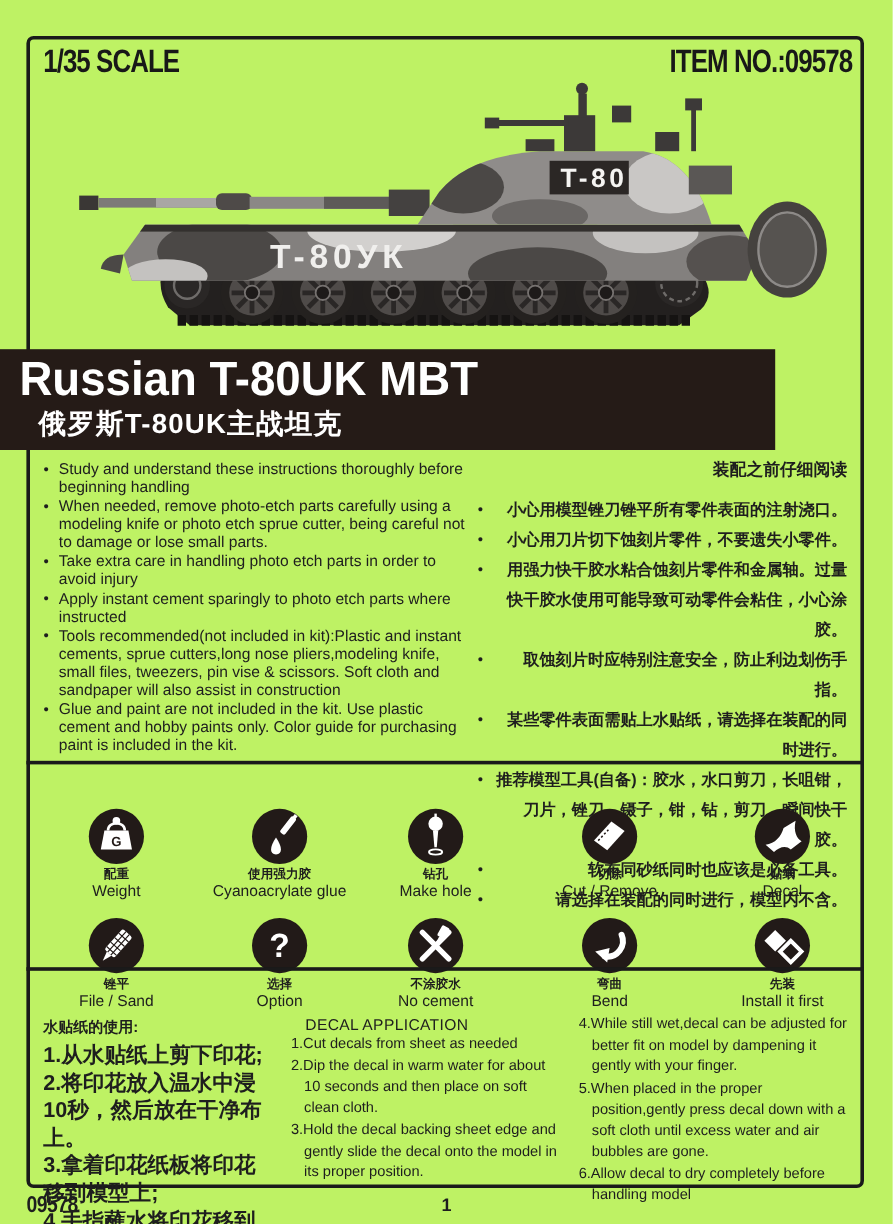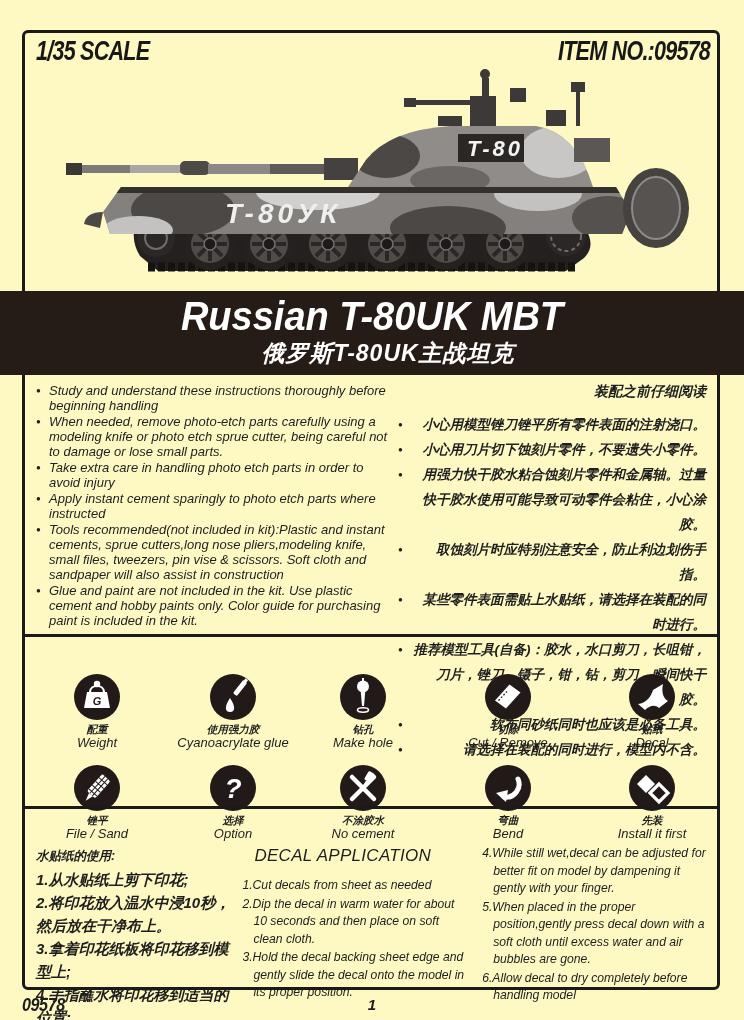--- a/index.html
+++ b/index.html
@@ -1,29 +1,29 @@
 <!DOCTYPE html>
 <html><head>
 <meta charset="utf-8">
 <style>
   html,body{margin:0;padding:0;background:#fff;}
-  .page{position:relative;width:744px;height:1020px;background:#fef9c3;overflow:hidden;
-        font-family:"Liberation Sans",sans-serif;color:#1e1e1e;font-style:italic;}
+  .page{position:relative;width:744px;height:1020px;background:#bef264;overflow:hidden;
+        font-family:"Liberation Sans",sans-serif;color:#1e1e1e;}
   .frame{position:absolute;left:22px;top:30px;width:698px;height:960px;
          border:3px solid #1a1a1a;border-radius:6px;box-sizing:border-box;}
   
   .hdr{position:absolute;left:36px;right:34px;top:36px;display:flex;justify-content:space-between;}
   .hdr-txt{font-weight:bold;font-size:27px;letter-spacing:-1px;color:#181818;display:inline-block;}
   .hdr-left{transform:scaleX(.8);transform-origin:left center;}
   .hdr-right{transform:scaleX(.8);transform-origin:right center;}
   
   .tank-wrap{position:absolute;left:18px;top:60px;width:680px;height:220px;}
   
-  .banner{position:absolute;left:0;top:291px;width:744px;height:84px;background:#251b17;
-          text-align:center;color:#fff;}
+  .banner{position:absolute;left:0;top:291px;width:646px;height:84px;background:#251b17;
+          text-align:left;color:#fff;}
   .banner-title{font-size:40px;font-weight:bold;margin-top:3px;transform:scaleX(.95);letter-spacing:0;}
   .banner-sub{font-size:23px;font-weight:bold;margin-top:-1px;letter-spacing:1px;margin-left:32px;}
   
   .read{position:absolute;left:36px;top:383px;width:670px;display:flex;}
   .read-en{width:362px;}
   .read-zh{width:308px;margin-left:0;text-align:right;}
   .read-h-en{font-size:14px;padding-left:12px;margin-bottom:9px;letter-spacing:.2px;}
   .read-h-zh{font-size:14px;font-weight:600;padding-left:14px;margin-bottom:11px;}
   ul.blist{list-style:none;margin:0;padding:0;}
   ul.blist li{position:relative;padding-left:13px;}
@@ -40,22 +40,22 @@
   .icon-row{display:grid;grid-template-columns:150px 122px 138px 152px 136px;height:82px;}
   .icon-cell{text-align:center;}
   .icon-circle{width:46px;height:46px;border-radius:50%;background:#221a18;margin:2px auto 3px auto;
                display:flex;align-items:center;justify-content:center;}
   .icon-zh{font-size:10.5px;font-weight:600;line-height:12px;}
   .icon-en{font-size:13px;line-height:15px;}
   
   .decal-sec{position:absolute;left:36px;top:845px;width:672px;display:flex;gap:12px;}
   .dz{width:198px;} .dm{width:232px;} .dr{width:230px;}
   .dz-h{font-size:12.5px;font-weight:600;line-height:23px;}
-  .dz-step{font-size:15px;font-weight:600;line-height:23px;}
-  .dm-h{font-size:17px;letter-spacing:.3px;margin:1px 0 11px 12px;}
+  .dz-step{font-size:18px;font-weight:600;line-height:23px;}
+  .dm-h{font-size:13px;letter-spacing:.3px;margin:1px 0 0 12px;}
   .den-step{font-size:12.2px;line-height:17.5px;padding-left:11px;text-indent:-11px;margin-bottom:1px;}
   
   .foot-no{position:absolute;left:22px;top:994px;font-size:19px;font-weight:bold;letter-spacing:-.5px;
            transform:scaleX(.85);transform-origin:left center;}
   .foot-page{position:absolute;left:0;right:0;top:996px;text-align:center;font-size:15px;font-weight:bold;}
   
   .wm{position:absolute;left:398px;top:903px;width:340px;text-align:right;pointer-events:none;}
   .wm-main{font-family:"DejaVu Serif",serif;font-weight:bold;font-size:44px;line-height:46px;
            color:rgba(119,90,82,.85);}
   .wm-sub{font-family:"DejaVu Sans",sans-serif;font-weight:bold;font-size:10px;letter-spacing:3.2px;

